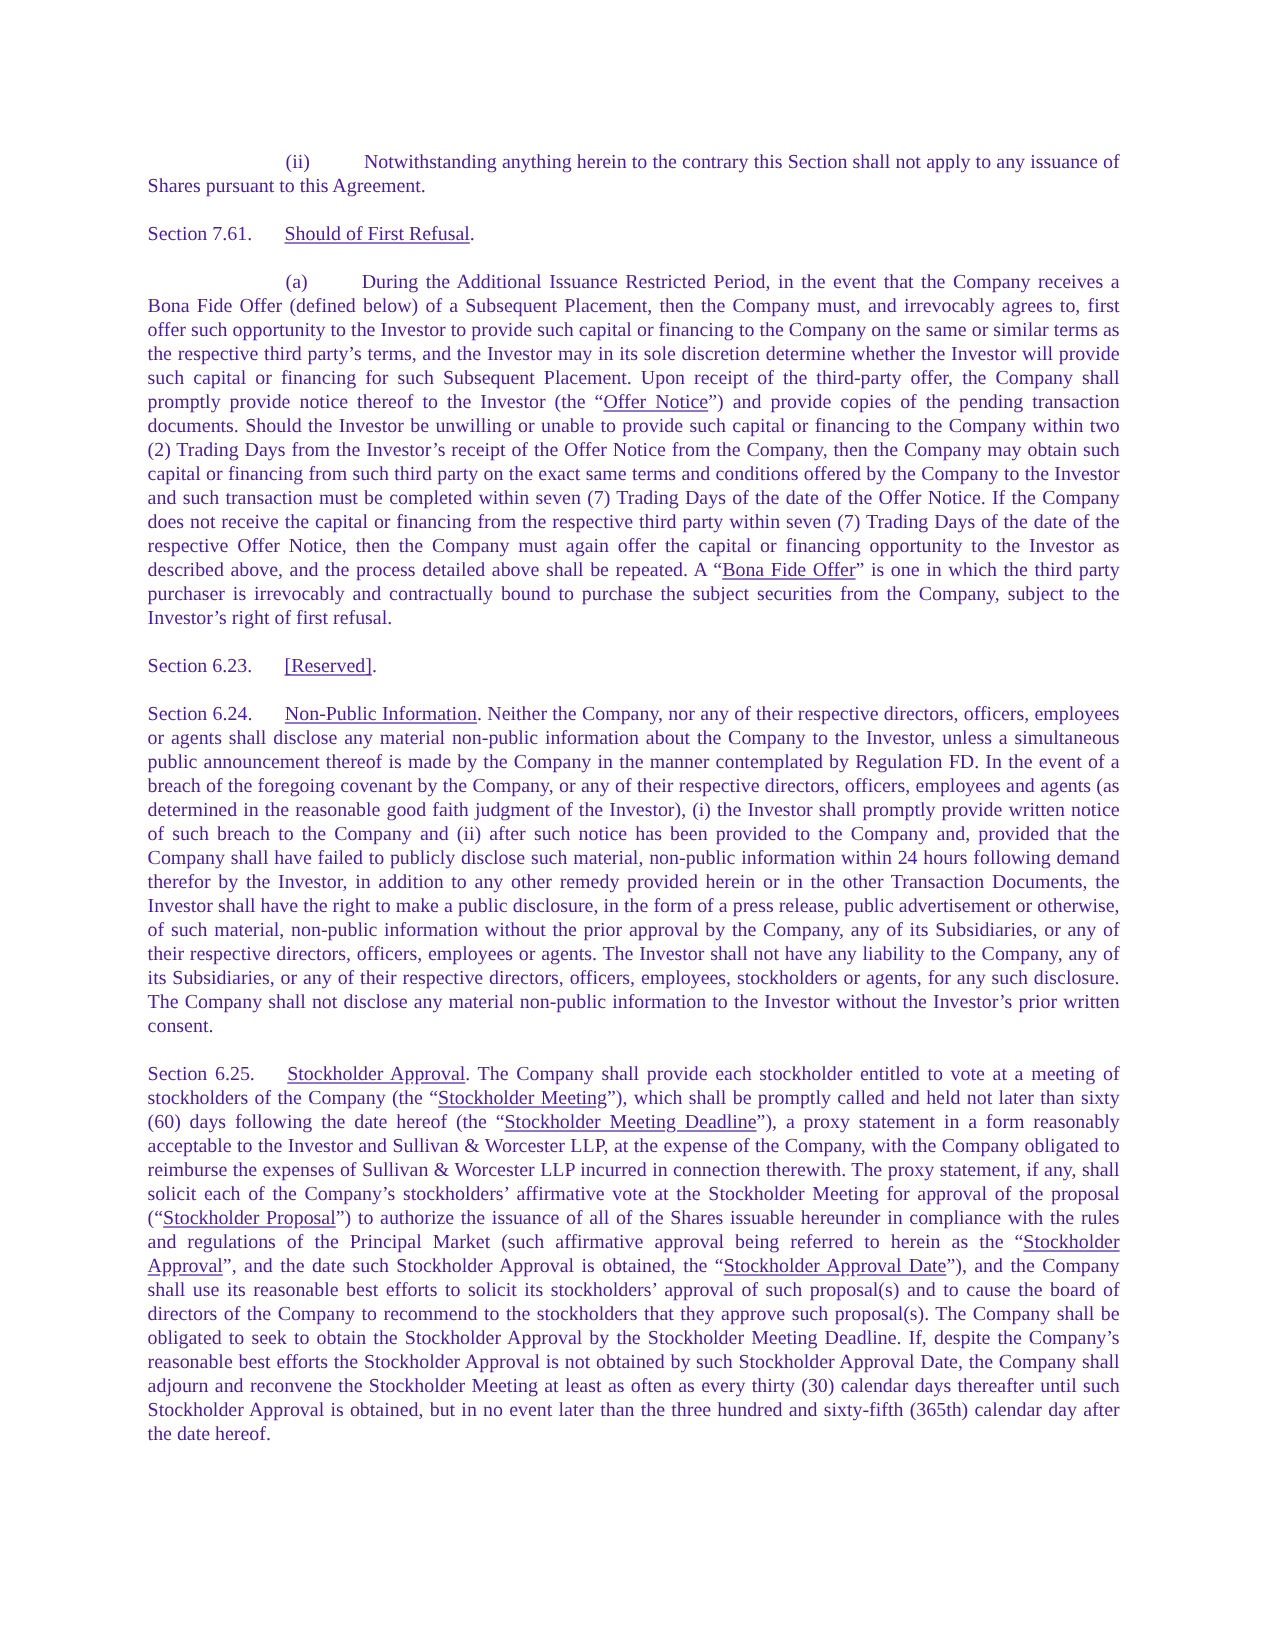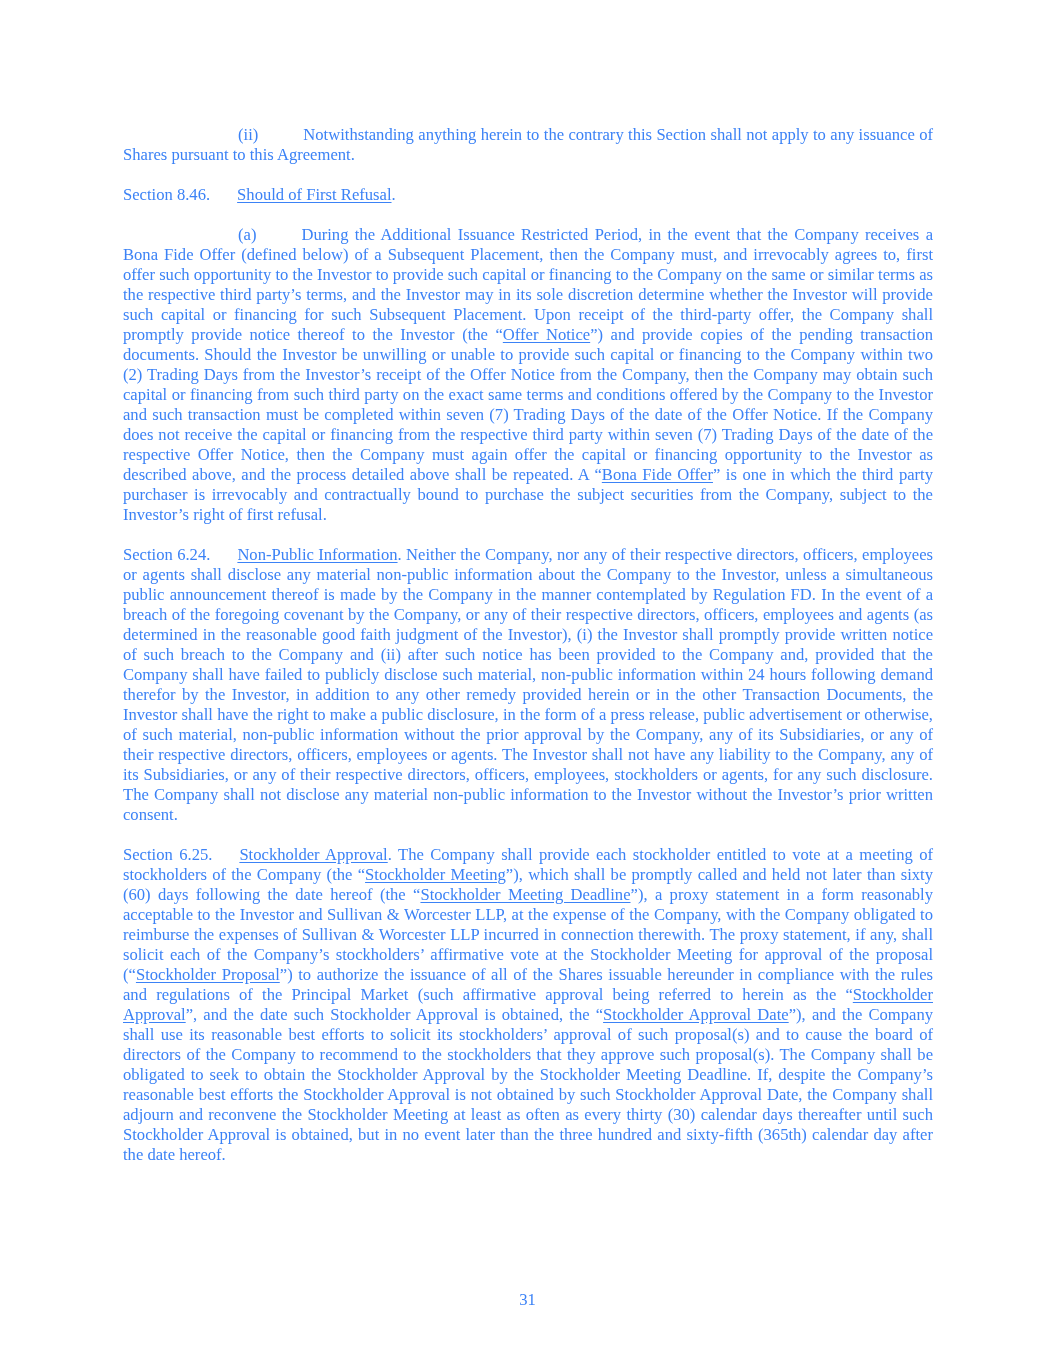--- a/index.html
+++ b/index.html
@@ -6,21 +6,21 @@
     margin: 0;
     padding: 0;
     background: #ffffff;
   }
   .page {
     position: relative;
     width: 1055px;
     height: 1365px;
     background: #ffffff;
     font-family: "Liberation Serif", "DejaVu Serif", serif;
-    color: #3b82f6;
+    color: #4c1d95;
     overflow: hidden;
   }
   .content {
     position: absolute;
     left: 123px;
     top: 125px;
     width: 810px;
   }
   p.para {
     margin: 0 0 20px 0;
@@ -50,19 +50,19 @@
     font-size: 16.6px;
     line-height: 20px;
   }
 </style>
 </head>
 <body>
 
 <div class="page">
   <div class="content">
       <p class="para p-indent"><span>(ii)</span><span class="tab tab-body"></span><span>Notwithstanding anything herein to the contrary this Section shall not apply to any issuance of Shares pursuant to this Agreement.</span></p>
-      <p class="para"><span>Section 8.46.</span><span class="tab tab-heading"></span><span class="u">Should of First Refusal</span><span>.</span></p>
+      <p class="para"><span>Section 7.61.</span><span class="tab tab-heading"></span><span class="u">Should of First Refusal</span><span>.</span></p>
       <p class="para p-indent"><span>(a)</span><span class="tab tab-body"></span><span>During the Additional Issuance Restricted Period, in the event that the Company receives a Bona Fide Offer (defined below) of a Subsequent Placement, then the Company must, and irrevocably agrees to, first offer such opportunity to the Investor to provide such capital or financing to the Company on the same or similar terms as the respective third party’s terms, and the Investor may in its sole discretion determine whether the Investor will provide such capital or financing for such Subsequent Placement. Upon receipt of the third-party offer, the Company shall promptly provide notice thereof to the Investor (the “</span><span class="u">Offer Notice</span><span>”) and provide copies of the pending transaction documents. Should the Investor be unwilling or unable to provide such capital or financing to the Company within two (2) Trading Days from the Investor’s receipt of the Offer Notice from the Company, then the Company may obtain such capital or financing from such third party on the exact same terms and conditions offered by the Company to the Investor and such transaction must be completed within seven (7) Trading Days of the date of the Offer Notice. If the Company does not receive the capital or financing from the respective third party within seven (7) Trading Days of the date of the respective Offer Notice, then the Company must again offer the capital or financing opportunity to the Investor as described above, and the process detailed above shall be repeated. A “</span><span class="u">Bona Fide Offer</span><span>” is one in which the third party purchaser is irrevocably and contractually bound to purchase the subject securities from the Company, subject to the Investor’s right of first refusal.</span></p>
+      <p class="para"><span>Section 6.23.</span><span class="tab tab-heading"></span><span class="u">[Reserved]</span><span>.</span></p>
       <p class="para"><span>Section 6.24.</span><span class="tab tab-heading"></span><span class="u">Non-Public Information</span><span>.  Neither the Company, nor any of their respective directors, officers, employees or agents shall disclose any material non-public information about the Company to the Investor, unless a simultaneous public announcement thereof is made by the Company in the manner contemplated by Regulation FD. In the event of a breach of the foregoing covenant by the Company, or any of their respective directors, officers, employees and agents (as determined in the reasonable good faith judgment of the Investor), (i) the Investor shall promptly provide written notice of such breach to the Company and (ii) after such notice has been provided to the Company and, provided that the Company shall have failed to publicly disclose such material, non-public information within 24 hours following demand therefor by the Investor, in addition to any other remedy provided herein or in the other Transaction Documents, the Investor shall have the right to make a public disclosure, in the form of a press release, public advertisement or otherwise, of such material, non-public information without the prior approval by the Company, any of its Subsidiaries, or any of their respective directors, officers, employees or agents.  The Investor shall not have any liability to the Company, any of its Subsidiaries, or any of their respective directors, officers, employees, stockholders or agents, for any such disclosure.  The Company shall not disclose any material non-public information to the Investor without the Investor’s prior written consent.</span></p>
       <p class="para"><span>Section 6.25.</span><span class="tab tab-heading"></span><span class="u">Stockholder Approval</span><span>. The Company shall provide each stockholder entitled to vote at a meeting of stockholders of the Company (the “</span><span class="u">Stockholder Meeting</span><span>”), which shall be promptly called and held not later than sixty (60) days following the date hereof (the “</span><span class="u">Stockholder Meeting Deadline</span><span>”), a proxy statement in a form reasonably acceptable to the Investor and Sullivan &amp; Worcester LLP, at the expense of the Company, with the Company obligated to reimburse the expenses of Sullivan &amp; Worcester LLP incurred in connection therewith.  The proxy statement, if any, shall solicit each of the Company’s stockholders’ affirmative vote at the Stockholder Meeting for approval of the proposal (“</span><span class="u">Stockholder Proposal</span><span>”) to authorize the issuance of all of the Shares issuable hereunder in compliance with the rules and regulations of the Principal Market (such affirmative approval being referred to herein as the “</span><span class="u">Stockholder Approval</span><span>”, and the date such Stockholder Approval is obtained, the “</span><span class="u">Stockholder Approval Date</span><span>”), and the Company shall use its reasonable best efforts to solicit its stockholders’ approval of such proposal(s) and to cause the board of directors of the Company to recommend to the stockholders that they approve such proposal(s). The Company shall be obligated to seek to obtain the Stockholder Approval by the Stockholder Meeting Deadline. If, despite the Company’s reasonable best efforts the Stockholder Approval is not obtained by such Stockholder Approval Date, the Company shall adjourn and reconvene the Stockholder Meeting at least as often as every thirty (30) calendar days thereafter until such Stockholder Approval is obtained, but in no event later than the three hundred and sixty-fifth (365th) calendar day after the date hereof.</span></p>
     </div>
-  <div class="page-number">31</div>
 </div>
 
 </body></html>

